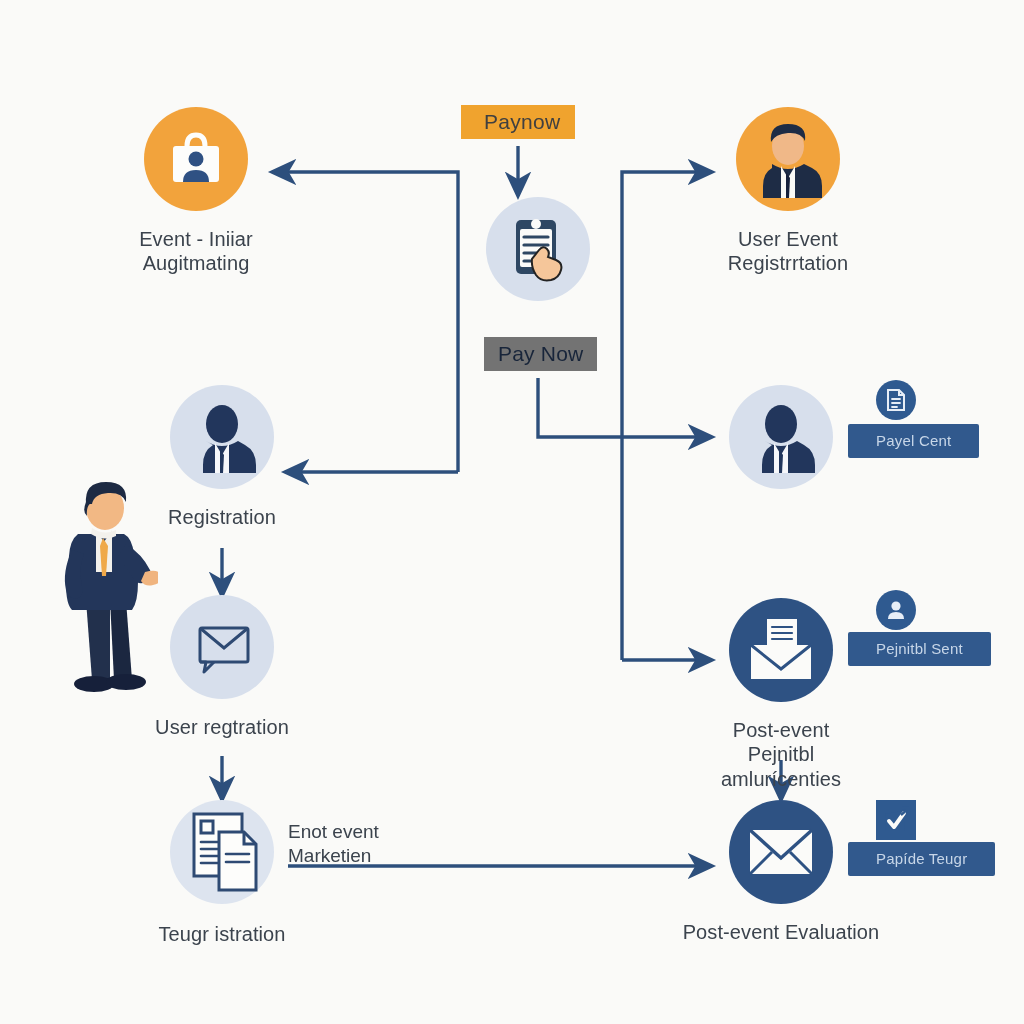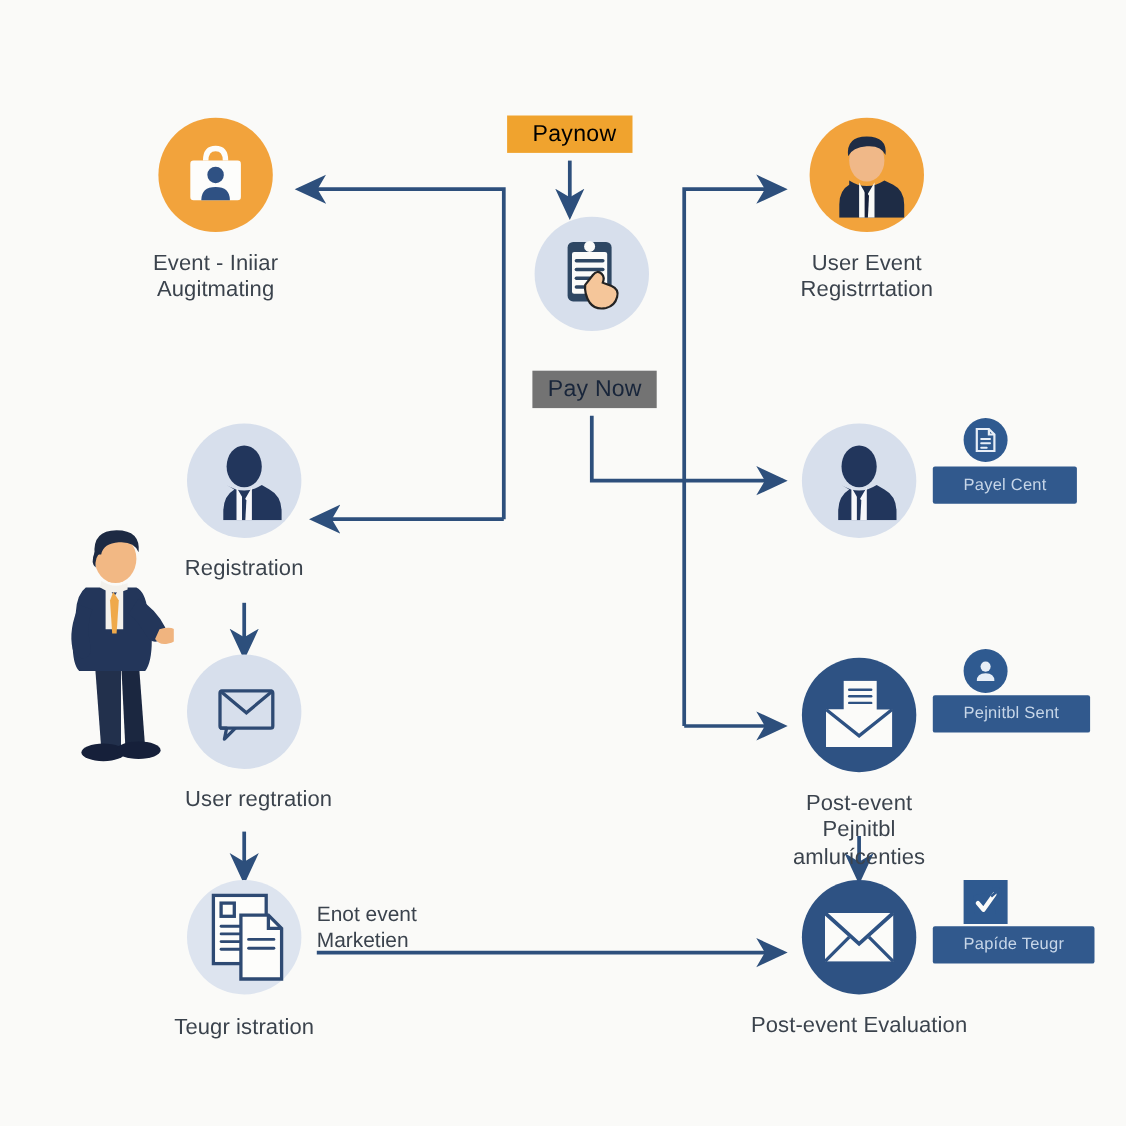--- a/index.html
+++ b/index.html
@@ -56,21 +56,21 @@
   
   .tag {
     position: absolute;
     padding: 6px 14px 7px;
     font-size: 21px;
     line-height: 1;
     white-space: nowrap;
   }
   .tag.orange {
     background: #f0a32e;
-    color: #000000;
+    color: #404040;
     letter-spacing: .3px;
     padding-left: 23px;
   }
   .tag.navy {
     background: #737373;
     color: #18253a;
     letter-spacing: .2px;
   }
   .chip {
     position: absolute;
@@ -249,21 +249,21 @@
       <path d="M14,2 L14,7 L19,7" fill="none" stroke="#e7eef7" stroke-width="2"></path>
       <g stroke="#e7eef7" stroke-width="1.8" stroke-linecap="round">
         <line x1="7" y1="11" x2="15" y2="11"></line>
         <line x1="7" y1="15" x2="15" y2="15"></line>
         <line x1="7" y1="19" x2="12" y2="19"></line>
       </g>
     </svg>
   </div>
   <div class="chip" style="left:848px; top:424px;">Payel Cent</div>
 
-  <div class="node" style="left:222px; top:595px;text-align:right;">
+  <div class="node" style="left:222px; top:595px;">
     <div class="disc pale">
       <svg class="icon-svg" width="64" height="58" viewBox="0 0 64 58">
         <rect x="10" y="10" width="48" height="34" rx="2" fill="none" stroke="#2e4a73" stroke-width="3"></rect>
         <path d="M10,10 L34,30 L58,10" fill="none" stroke="#2e4a73" stroke-width="3"></path>
         <path d="M10,44 L16,44 L14,54 L24,44" fill="none" stroke="#2e4a73" stroke-width="3" stroke-linejoin="round"></path>
       </svg>
     </div>
     <div class="node-label">User regtration</div>
   </div>
 

